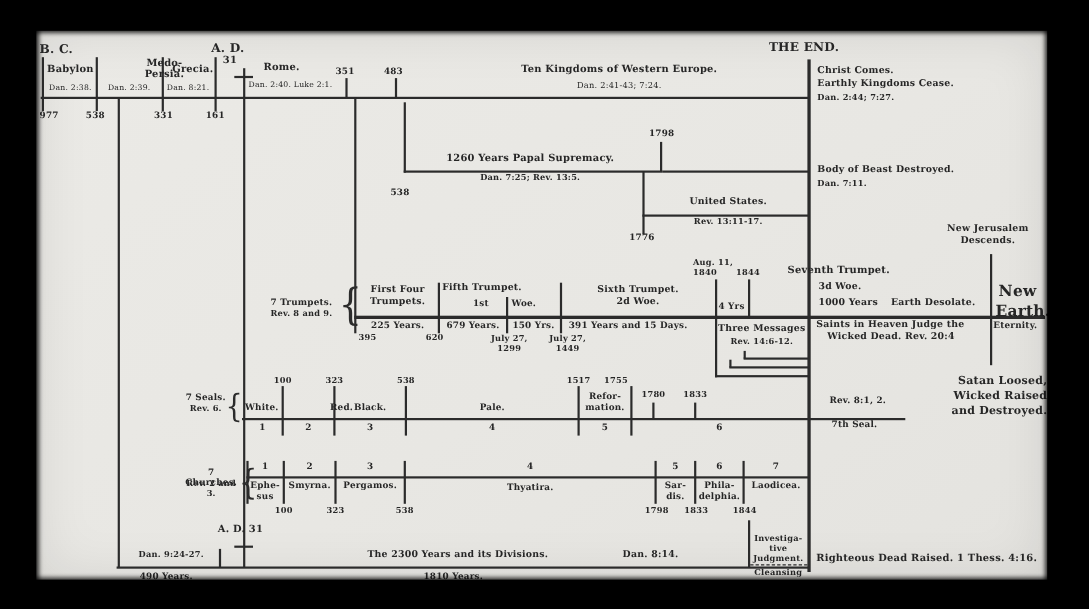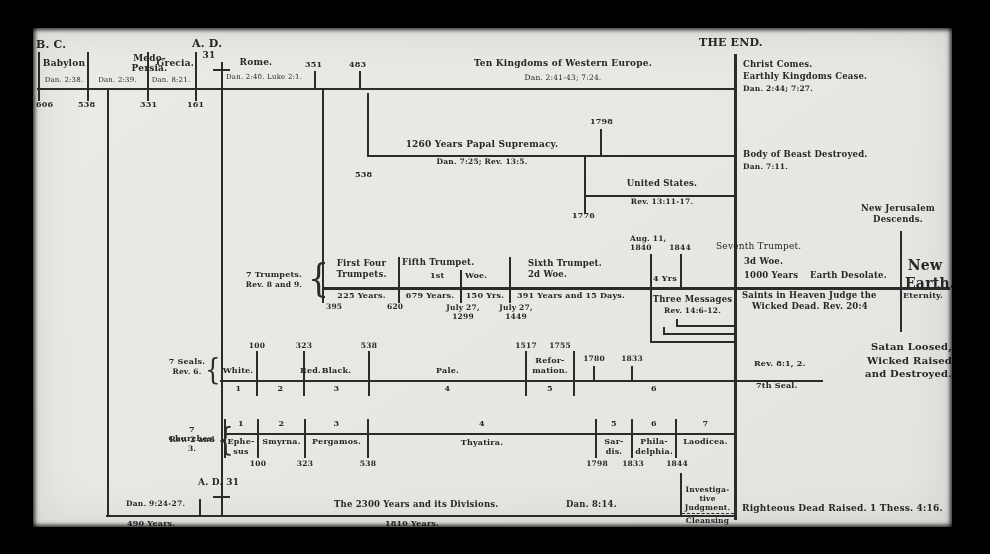--- a/index.html
+++ b/index.html
@@ -83,21 +83,21 @@
       <div class="lb" style="left: 699px; top: 37px; font-size: 11px; font-weight: 700;">THE END.</div>
       <div class="lb" style="left: 40px; top: 58px; font-size: 9px; font-weight: 700; width: 48px; text-align: center;">Babylon</div>
       <div class="lb" style="left: 40px; top: 76px; font-size: 7px; width: 48px; text-align: center;">Dan. 2:38.</div>
       <div class="lb" style="left: 89px; top: 54px; font-size: 9px; font-weight: 700; width: 57px; text-align: center; line-height: 1.1; padding-left: 32px;">Medo-
 Persia.</div>
       <div class="lb" style="left: 89px; top: 76px; font-size: 7px; width: 57px; text-align: center;">Dan. 2:39.</div>
       <div class="lb" style="left: 148px; top: 58px; font-size: 9px; font-weight: 700; width: 46px; text-align: right;">Grecia.</div>
       <div class="lb" style="left: 148px; top: 76px; font-size: 7px; width: 46px; text-align: center;">Dan. 8:21.</div>
       <div class="lb" style="left: 226px; top: 57px; font-size: 9px; font-weight: 700; width: 60px; text-align: center;">Rome.</div>
       <div class="lb" style="left: 226px; top: 73px; font-size: 7px;">Dan. 2:40.  Luke 2:1.</div>
-      <div class="lb" style="left: 36px; top: 100px; font-size: 8px; font-weight: 700;">606</div>
+      <div class="lb" style="left: 36px; top: 100px; font-size: 8px; font-weight: 700;">977</div>
       <div class="lb" style="left: 78px; top: 100px; font-size: 8px; font-weight: 700;">538</div>
       <div class="lb" style="left: 140px; top: 100px; font-size: 8px; font-weight: 700;">331</div>
       <div class="lb" style="left: 187px; top: 100px; font-size: 8px; font-weight: 700;">161</div>
       <div class="lb" style="left: 305px; top: 60px; font-size: 8px; font-weight: 700;">351</div>
       <div class="lb" style="left: 349px; top: 60px; font-size: 8px; font-weight: 700;">483</div>
       <div class="lb" style="left: 443px; top: 58px; font-size: 9px; font-weight: 700; width: 240px; text-align: center;">Ten Kingdoms of Western Europe.</div>
       <div class="lb" style="left: 443px; top: 74px; font-size: 7.5px; width: 240px; text-align: center;">Dan. 2:41-43; 7:24.</div>
       <div class="lb" style="left: 743px; top: 60px; font-size: 8.5px; font-weight: 700;">Christ Comes.</div>
       <div class="lb" style="left: 743px; top: 72px; font-size: 8.5px; font-weight: 700;">Earthly Kingdoms Cease.</div>
       <div class="lb" style="left: 743px; top: 85px; font-size: 7.5px; font-weight: 700;">Dan. 2:44; 7:27.</div>
@@ -108,29 +108,29 @@
       <div class="lb" style="left: 743px; top: 150px; font-size: 8.5px; font-weight: 700;">Body of Beast Destroyed.</div>
       <div class="lb" style="left: 743px; top: 163px; font-size: 7.5px; font-weight: 700;">Dan. 7:11.</div>
       <div class="lb" style="left: 611px; top: 179px; font-size: 8.5px; font-weight: 700; width: 102px; text-align: center;">United States.</div>
       <div class="lb" style="left: 611px; top: 198px; font-size: 7.5px; font-weight: 700; width: 102px; text-align: center;">Rev. 13:11-17.</div>
       <div class="lb" style="left: 572px; top: 211px; font-size: 8px; font-weight: 700;">1776</div>
       <div class="lb" style="left: 852px; top: 203px; font-size: 8.5px; font-weight: 700; width: 92px; text-align: center; line-height: 1.3;">New Jerusalem
 Descends.</div>
       <div class="lb" style="left: 630px; top: 234px; font-size: 7.5px; font-weight: 700; width: 40px; line-height: 1.2;">Aug. 11,
 1840</div>
       <div class="lb" style="left: 668px; top: 244px; font-size: 7.5px; font-weight: 700; width: 24px; text-align: center;">1844</div>
-      <div class="lb" style="left: 716px; top: 241px; font-size: 9px; font-weight: 400;">Seventh Trumpet.</div>
+      <div class="lb" style="left: 716px; top: 241px; font-size: 9px; font-weight: 700;">Seventh Trumpet.</div>
       <div class="lb" style="left: 240px; top: 270px; font-size: 8px; font-weight: 700; width: 68px; text-align: center;">7 Trumpets.</div>
       <div class="lb" style="left: 240px; top: 281px; font-size: 7.5px; font-weight: 700; width: 68px; text-align: center;">Rev. 8 and 9.</div>
       <div class="lb" style="left: 325px; top: 258px; font-size: 8.5px; font-weight: 700; width: 73px; text-align: center; line-height: 1.25;">First Four
 Trumpets.</div>
       <div class="lb" style="left: 402px; top: 258px; font-size: 8.5px; font-weight: 700; width: 106px; text-align: left;">Fifth Trumpet.</div>
       <div class="lb" style="left: 430px; top: 271px; font-size: 8px; font-weight: 700;">1st</div>
       <div class="lb" style="left: 465px; top: 271px; font-size: 8px; font-weight: 700;">Woe.</div>
-      <div class="lb" style="left: 528px; top: 258px; font-size: 8.5px; font-weight: 700; width: 104px; text-align: left; line-height: 1.25;">Sixth Trumpet.
+      <div class="lb" style="left: 528px; top: 258px; font-size: 8.5px; font-weight: 700; width: 104px; text-align: center; line-height: 1.25;">Sixth Trumpet.
 2d Woe.</div>
       <div class="lb" style="left: 744px; top: 257px; font-size: 8.5px; font-weight: 700;">3d Woe.</div>
       <div class="lb" style="left: 905px; top: 256px; font-size: 14px; font-weight: 700; width: 40px; text-align: center; line-height: 1.3;">New
 Earth.</div>
       <div class="lb" style="left: 744px; top: 271px; font-size: 8.5px; font-weight: 700;">1000 Years</div>
       <div class="lb" style="left: 810px; top: 271px; font-size: 8.5px; font-weight: 700;">Earth Desolate.</div>
       <div class="lb" style="left: 325px; top: 291px; font-size: 8px; font-weight: 700; width: 73px; text-align: center;">225 Years.</div>
       <div class="lb" style="left: 402px; top: 291px; font-size: 8px; font-weight: 700; width: 56px; text-align: center;">679 Years.</div>
       <div class="lb" style="left: 462px; top: 291px; font-size: 8px; font-weight: 700; width: 46px; text-align: center;">150 Yrs.</div>
       <div class="lb" style="left: 517px; top: 291px; font-size: 8px; font-weight: 700;">391 Years and 15 Days.</div>

